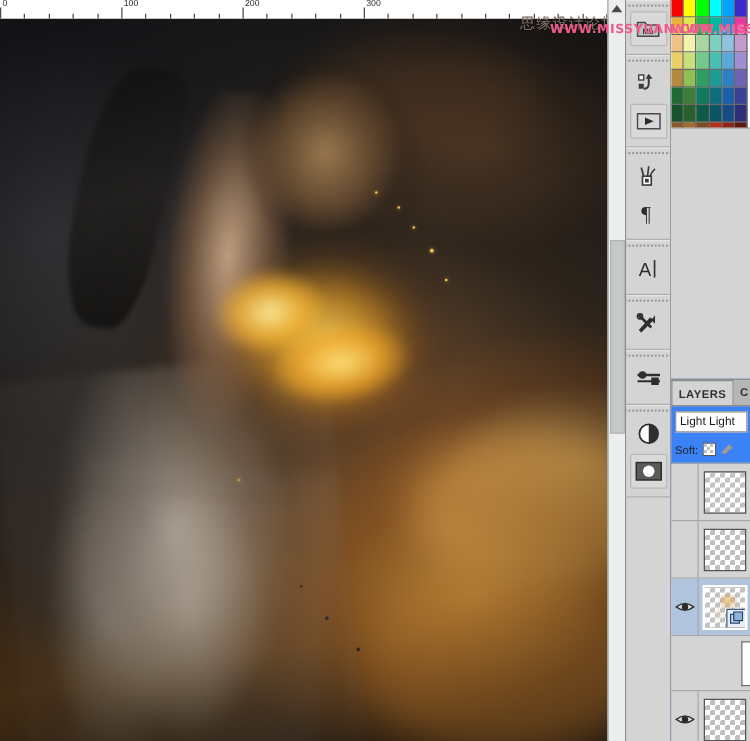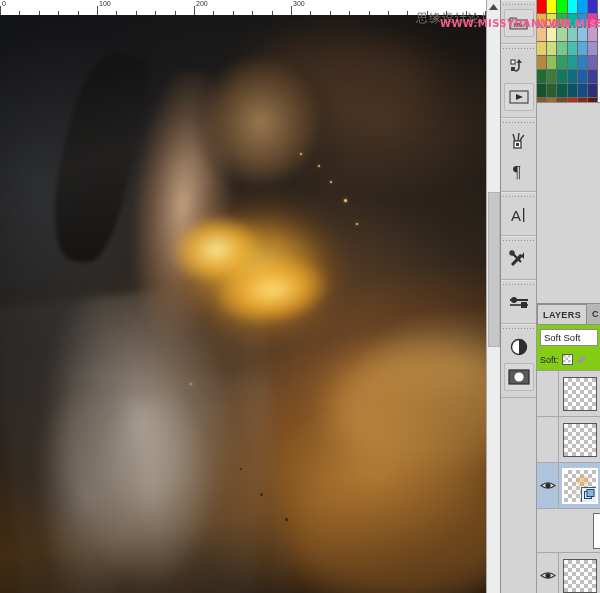--- a/index.html
+++ b/index.html
@@ -294,21 +294,21 @@
     left: 0; top: 103px;
     width: 64px; height: 200px;
     background: #d4d4d4;
   }
 
   
   #layers-panel {
     position: absolute;
     left: 0; top: 303px;
     width: 64px; height: 290px;
-    background: #84cc16;
+    background: #3b82f6;
     border-top: 1px solid #8e8e8e;
   }
   #layers-tabbar {
     position: relative;
     height: 21px;
     background: #b6b6b6;
     border-bottom: 1px solid #8e8e8e;
     display: flex;
     align-items: flex-end;
   }
@@ -692,21 +692,21 @@
 
       <div id="layers-panel">
 
         <div id="layers-tabbar">
           <div id="tab-grip"></div>
           <div class="ptab active">LAYERS</div>
           <div class="ptab">C</div>
         </div>
 
         <div id="blend-row">
-          <div id="blend-select">Soft Soft</div>
+          <div id="blend-select">Light Light</div>
         </div>
 
         <div id="lock-row">
           <span id="lock-label">Soft:</span>
           <span class="lock-ico">
             <svg width="11" height="11" viewBox="0 0 11 11">
               <rect x="0.5" y="0.5" width="10" height="10" fill="#ffffff" stroke="#5a5a5a"></rect>
               <rect x="1" y="1" width="2.5" height="2.5" fill="#c0c0c0"></rect>
               <rect x="6" y="1" width="2.5" height="2.5" fill="#c0c0c0"></rect>
               <rect x="3.5" y="3.5" width="2.5" height="2.5" fill="#c0c0c0"></rect>

